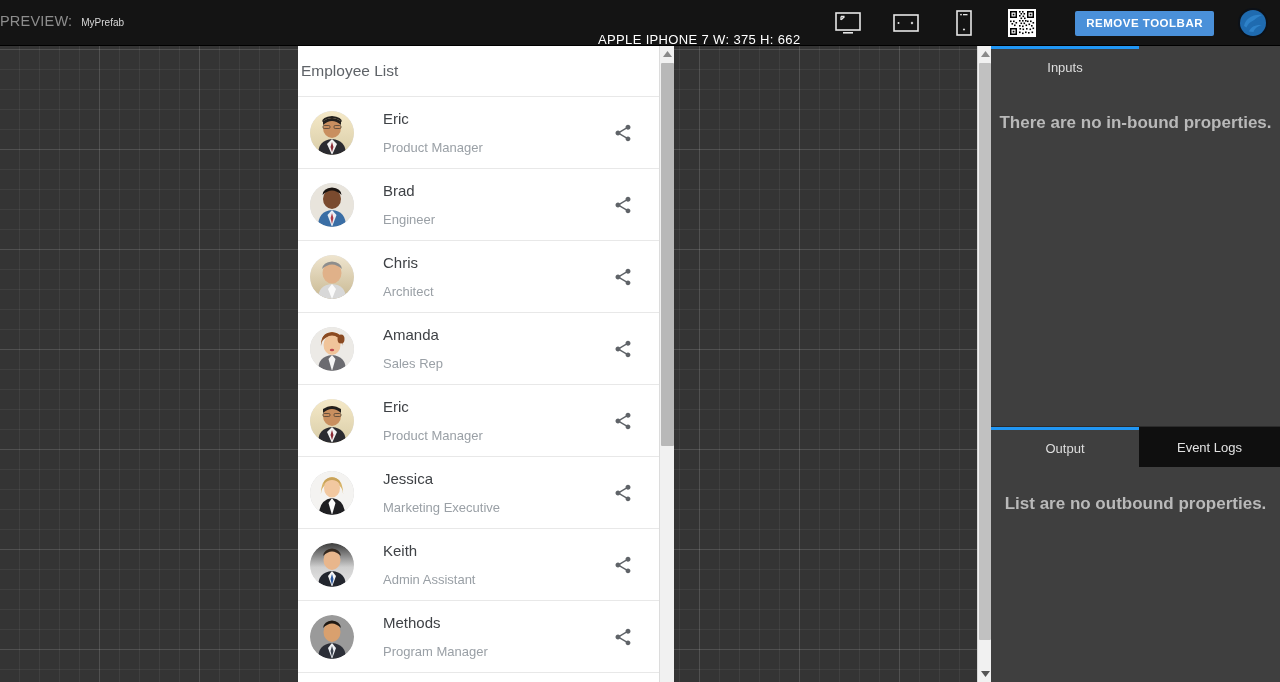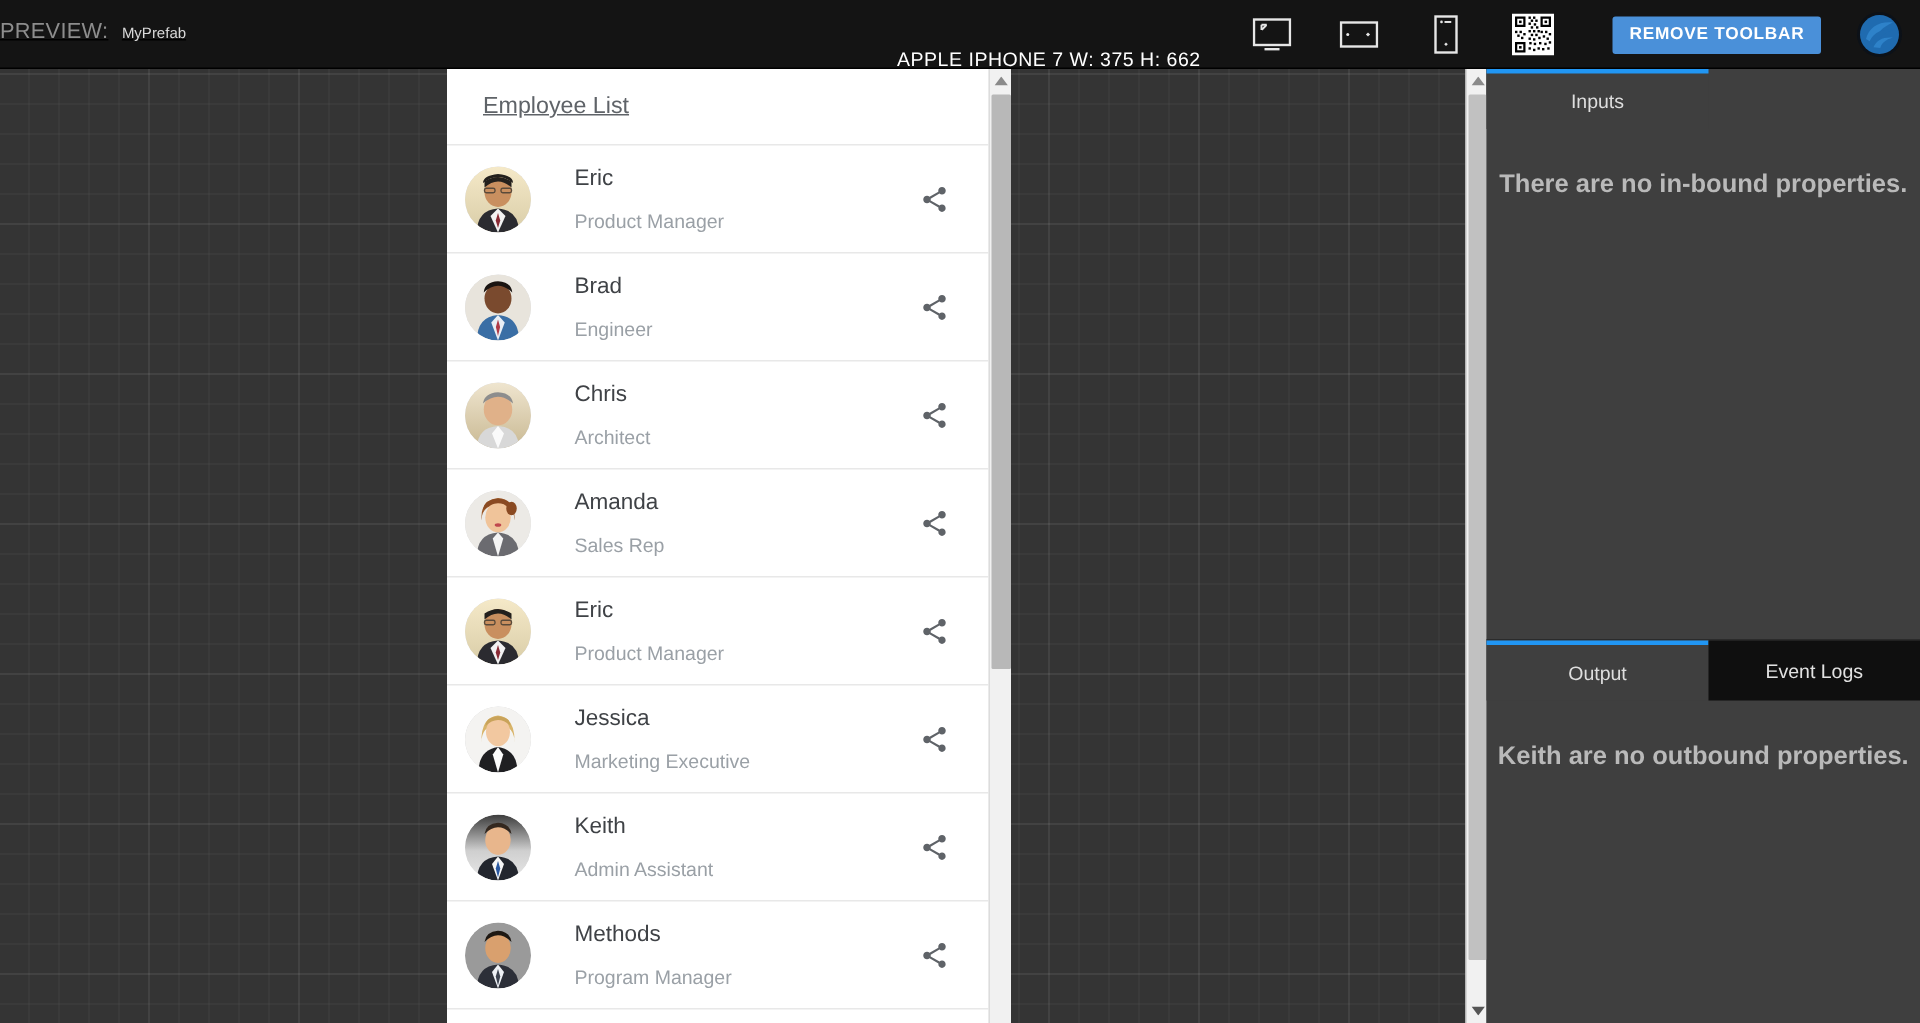--- a/index.html
+++ b/index.html
@@ -15,21 +15,20 @@
     position: absolute; left: 0; top: 0;
     width: 1280px; height: 46px;
     background: #141414;
     border-bottom: 1px solid #000;
     display: flex; align-items: center;
   }
   #preview-label {
     position: absolute; left: 0; top: 13px;
     display: flex; align-items: baseline; gap: 9px;
     white-space: nowrap;
-    text-decoration: underline;
   }
   .preview-word { color: #8d8d8d; font-size: 14.5px; letter-spacing: .2px; }
   .preview-name { color: #d8d8d8; font-size: 10px; }
 
   #device-info {
     position: absolute; left: 598px; top: 32px;
     color: #ffffff; font-size: 13px; letter-spacing: .35px;
     white-space: nowrap;
   }
 
@@ -84,22 +83,22 @@
     background: #fff;
     overflow: hidden;
   }
   #card {
     position: absolute; left: 0; top: 0;
     width: 361px; height: 636px;
     background: #fff;
     overflow: hidden;
   }
   #card-title {
-    height: 50px; padding: 16px 14px 0 24px;
-    color: #5f6368; font-size: 15.5px; text-decoration: underline;
+    height: 50px; padding: 16px 14px 0 3px;
+    color: #5f6368; font-size: 15.5px;
   }
 
   .emp-row {
     position: relative;
     height: 72px;
     border-top: 1px solid #e8e8e8;
     display: flex; align-items: center;
     padding: 0 14px 0 12px;
     background: #fff;
     cursor: pointer;
@@ -603,16 +602,16 @@
       <div class="tab active">Inputs</div>
     </div>
     <div class="panel-msg">There are no in-bound properties.</div>
   </div>
 
   <div class="panel-section" id="panel-bottom">
     <div class="tabs">
       <div class="tab active">Output</div>
       <div class="tab inactive">Event Logs</div>
     </div>
-    <div class="panel-msg">Keith are no outbound properties.</div>
+    <div class="panel-msg">List are no outbound properties.</div>
   </div>
 
 </div>
 
 </body></html>

